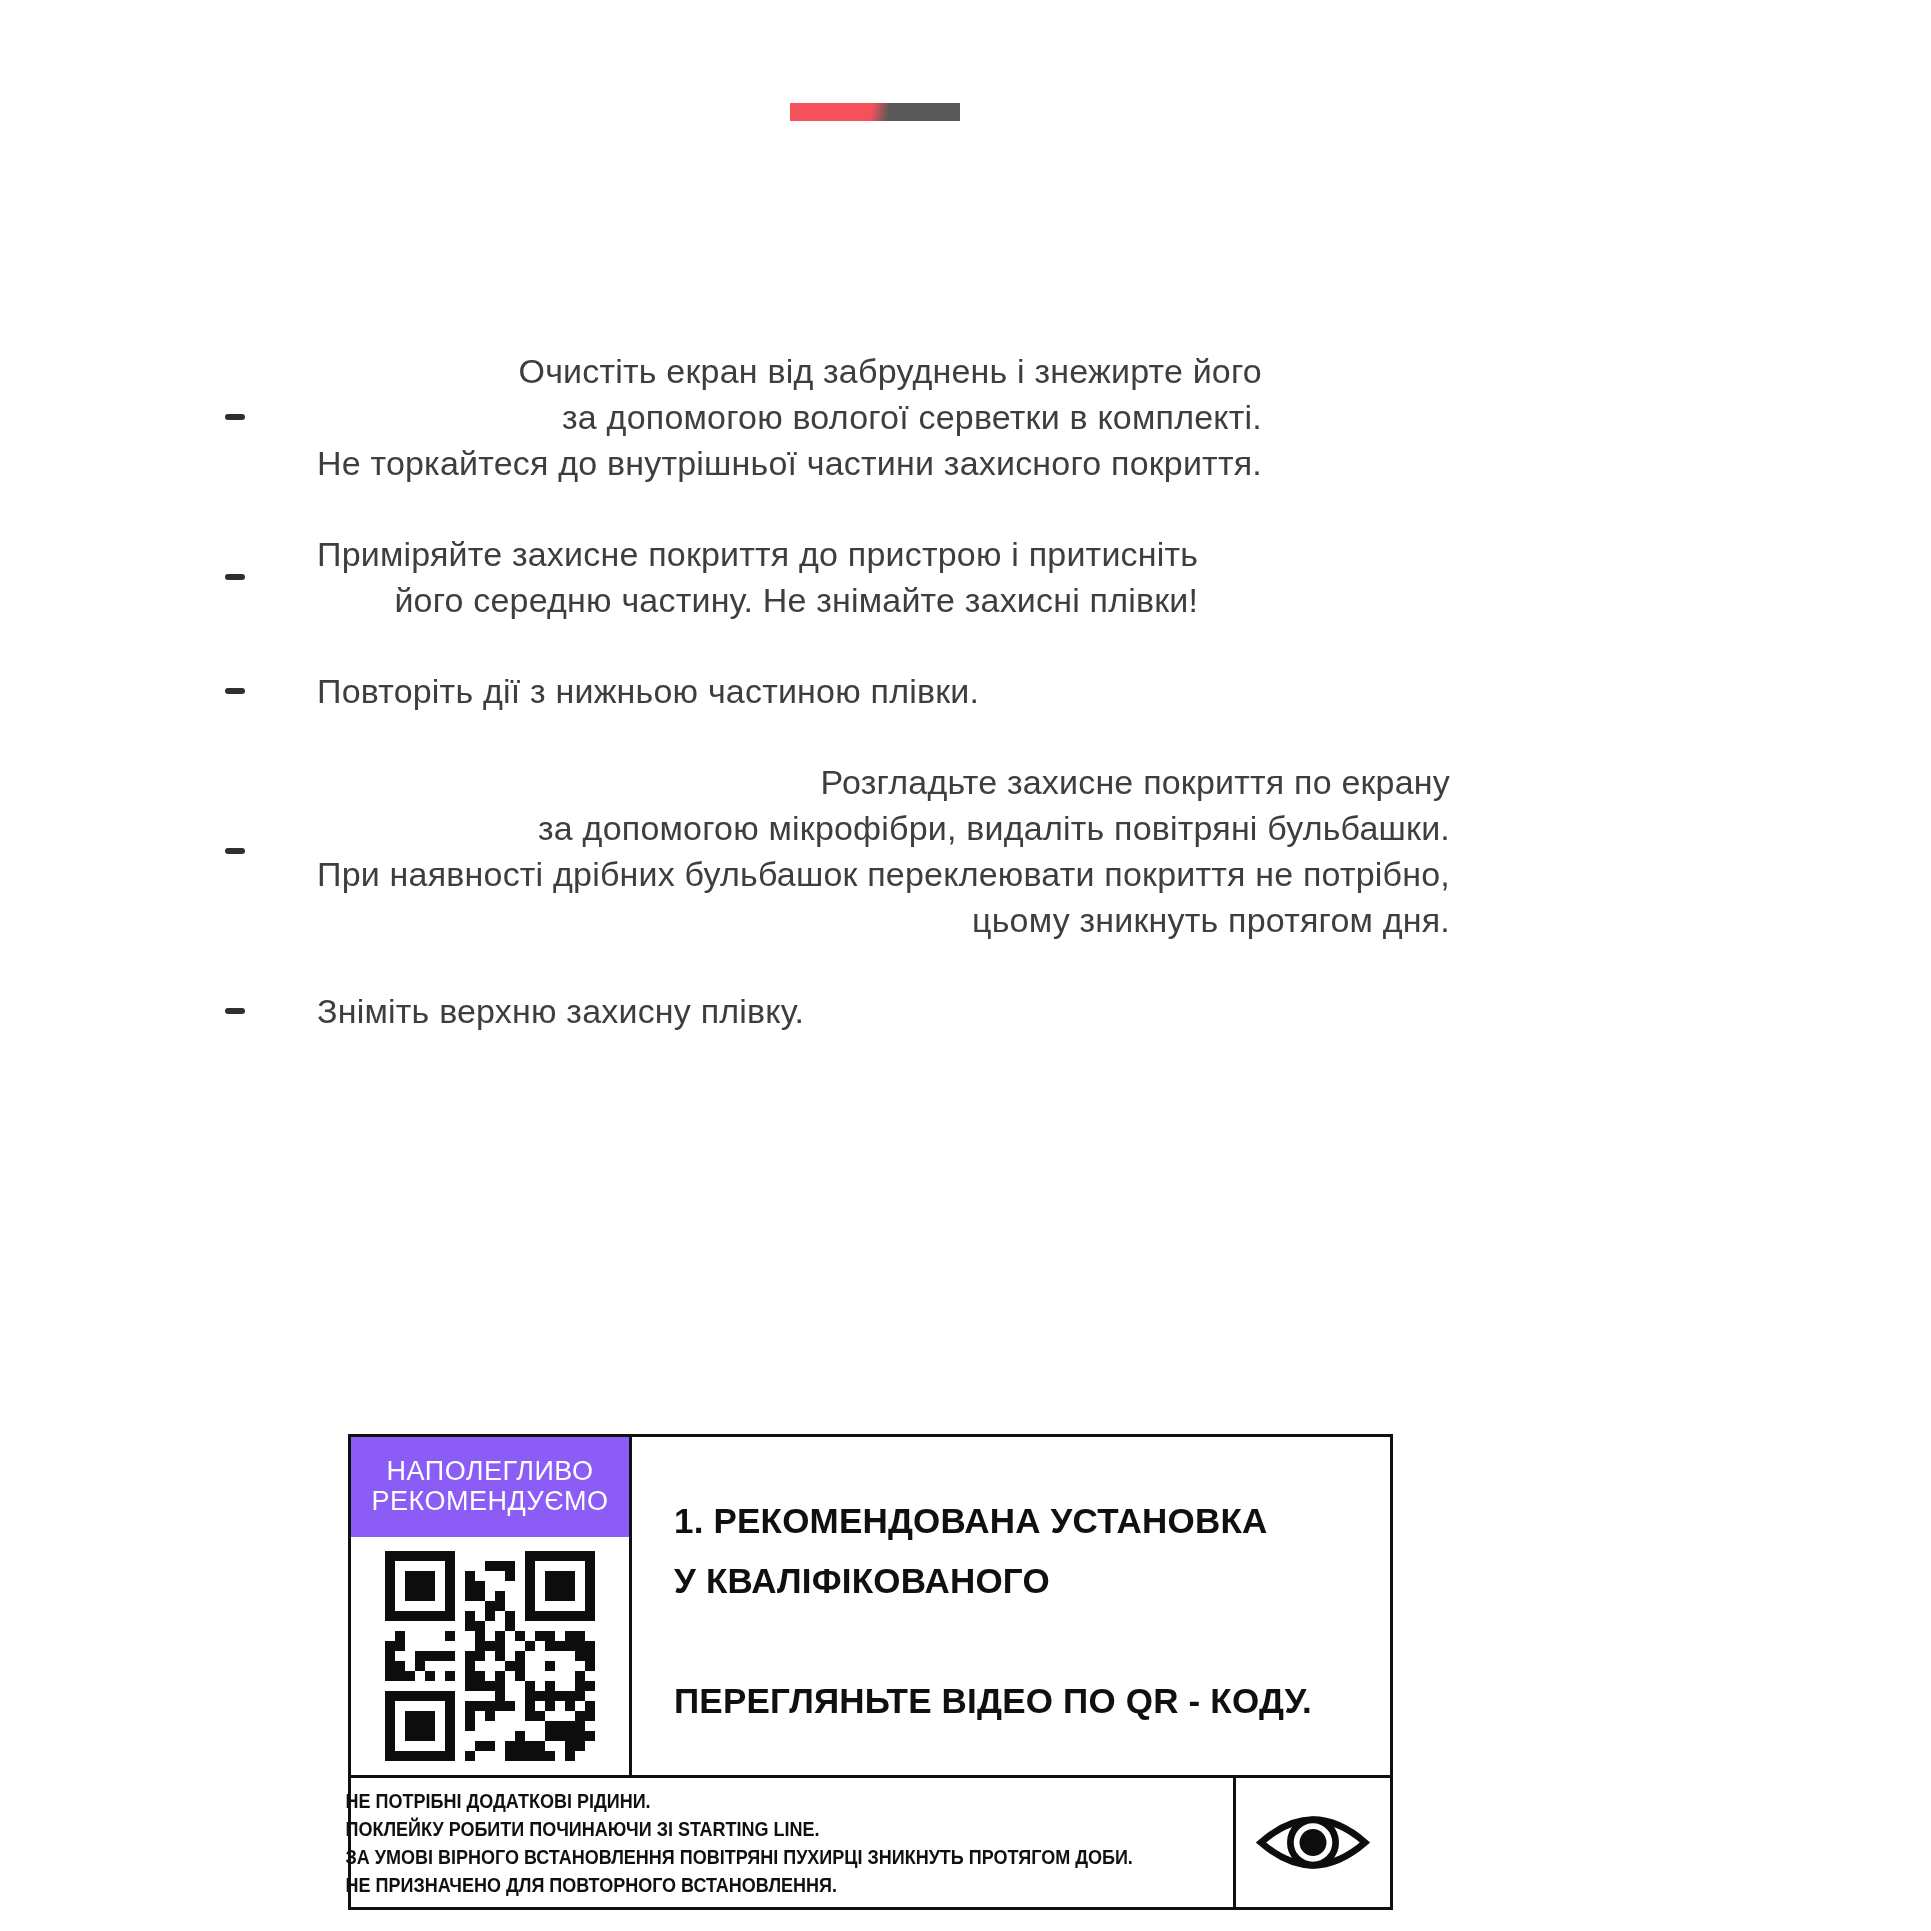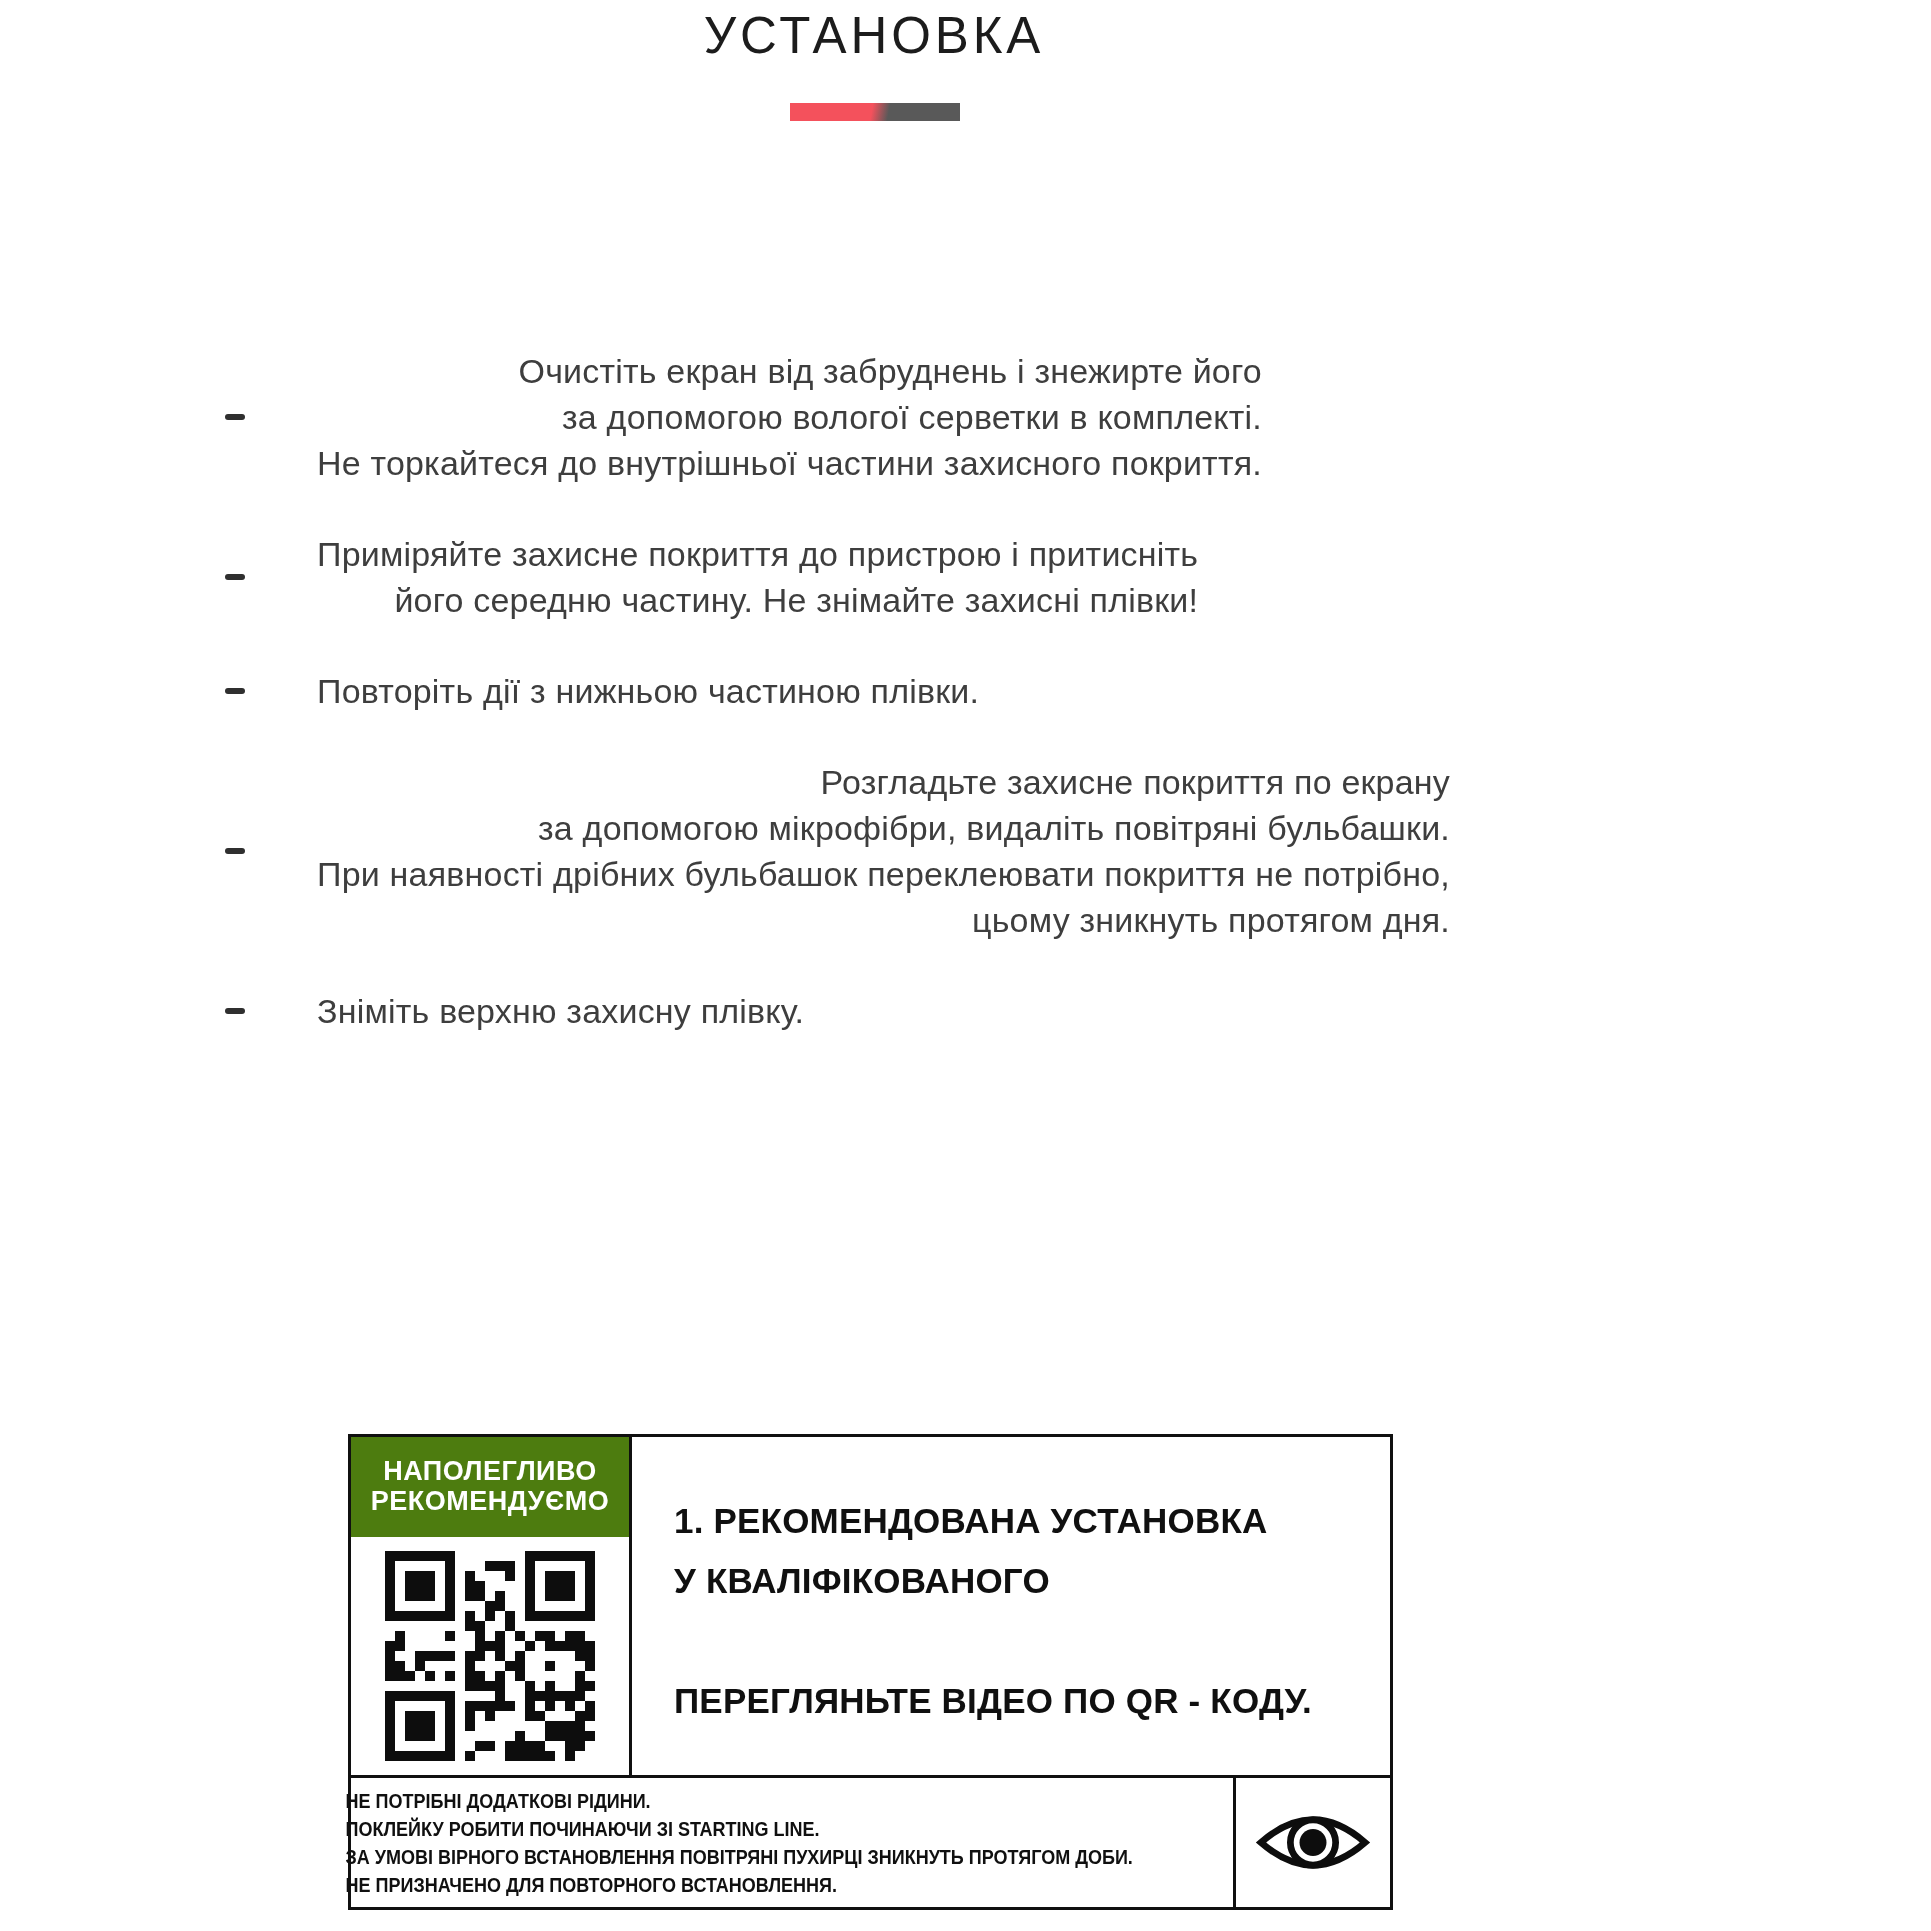--- a/index.html
+++ b/index.html
@@ -18,43 +18,42 @@
   .gutter{width:92px;flex:0 0 92px;display:flex;align-items:center;}
   .dash{width:20px;height:6.8px;background:#2f2f2f;border-radius:3.4px;}
   .lines{color:#3e3e3e;font-size:34px;line-height:46px;letter-spacing:0.2px;}
   .ln{white-space:nowrap;}
 
   
   .recbox{position:absolute;left:348px;top:1434px;width:1045px;height:476px;
           box-sizing:border-box;border:3.9px solid #101010;display:flex;flex-direction:column;background:#fff;}
   .rec-top{flex:1;display:flex;min-height:0;}
   .rec-colA{width:278px;flex:0 0 278px;border-right:3.9px solid #101010;display:flex;flex-direction:column;}
-  .rec-header{background:#4d7c0f;color:#ffffff;text-align:center;padding:19.3px 3.9px 21px;
-              font-weight:700;font-size:27px;line-height:30px;letter-spacing:0.5px;}
+  .rec-header{background:#8b5cf6;color:#ffffff;text-align:center;padding:19.3px 3.9px 21px;
+              font-weight:400;font-size:27px;line-height:30px;letter-spacing:0.5px;}
   .qr-wrap{flex:1;display:flex;align-items:center;justify-content:center;}
   .qr-wrap svg{width:210px;height:210px;shape-rendering:crispEdges;}
   .rec-colB{flex:1;padding:54px 15px 0 42px;color:#101010;font-weight:700;
             font-size:35px;line-height:60px;letter-spacing:0.2px;}
   .rec-colB .para{margin:0 0 60px 0;}
   .rec-colB .ln{white-space:nowrap;}
 
   .rec-bottom{height:129px;flex:0 0 129px;border-top:3.9px solid #101010;display:flex;justify-content:flex-end;}
   .footnotes{flex:1;padding:7.7px 9.7px 7.7px 25px;display:flex;flex-direction:column;justify-content:center;
              color:#101010;font-weight:700;font-size:20px;line-height:28px;
              transform:scaleX(0.9);transform-origin:left center;}
   .footnotes .ln{white-space:nowrap;}
   .eye-cell{width:154px;flex:0 0 154px;border-left:3.9px solid #101010;
             display:flex;align-items:center;justify-content:center;}
 </style>
 </head>
 <body>
 
 <div id="page" style="--red: #f4515c; --gray: #595959;">
 
-  <div class="title">УСТАНОВКА</div>
   <div class="divider-bar"></div>
 
   <div class="list">
 
     <div class="item">
       <div class="gutter">
           <span class="dash"></span>
         </div>
       <div class="lines">
         <div class="ln">Очистіть екран від забруднень і знежирте його</div>

